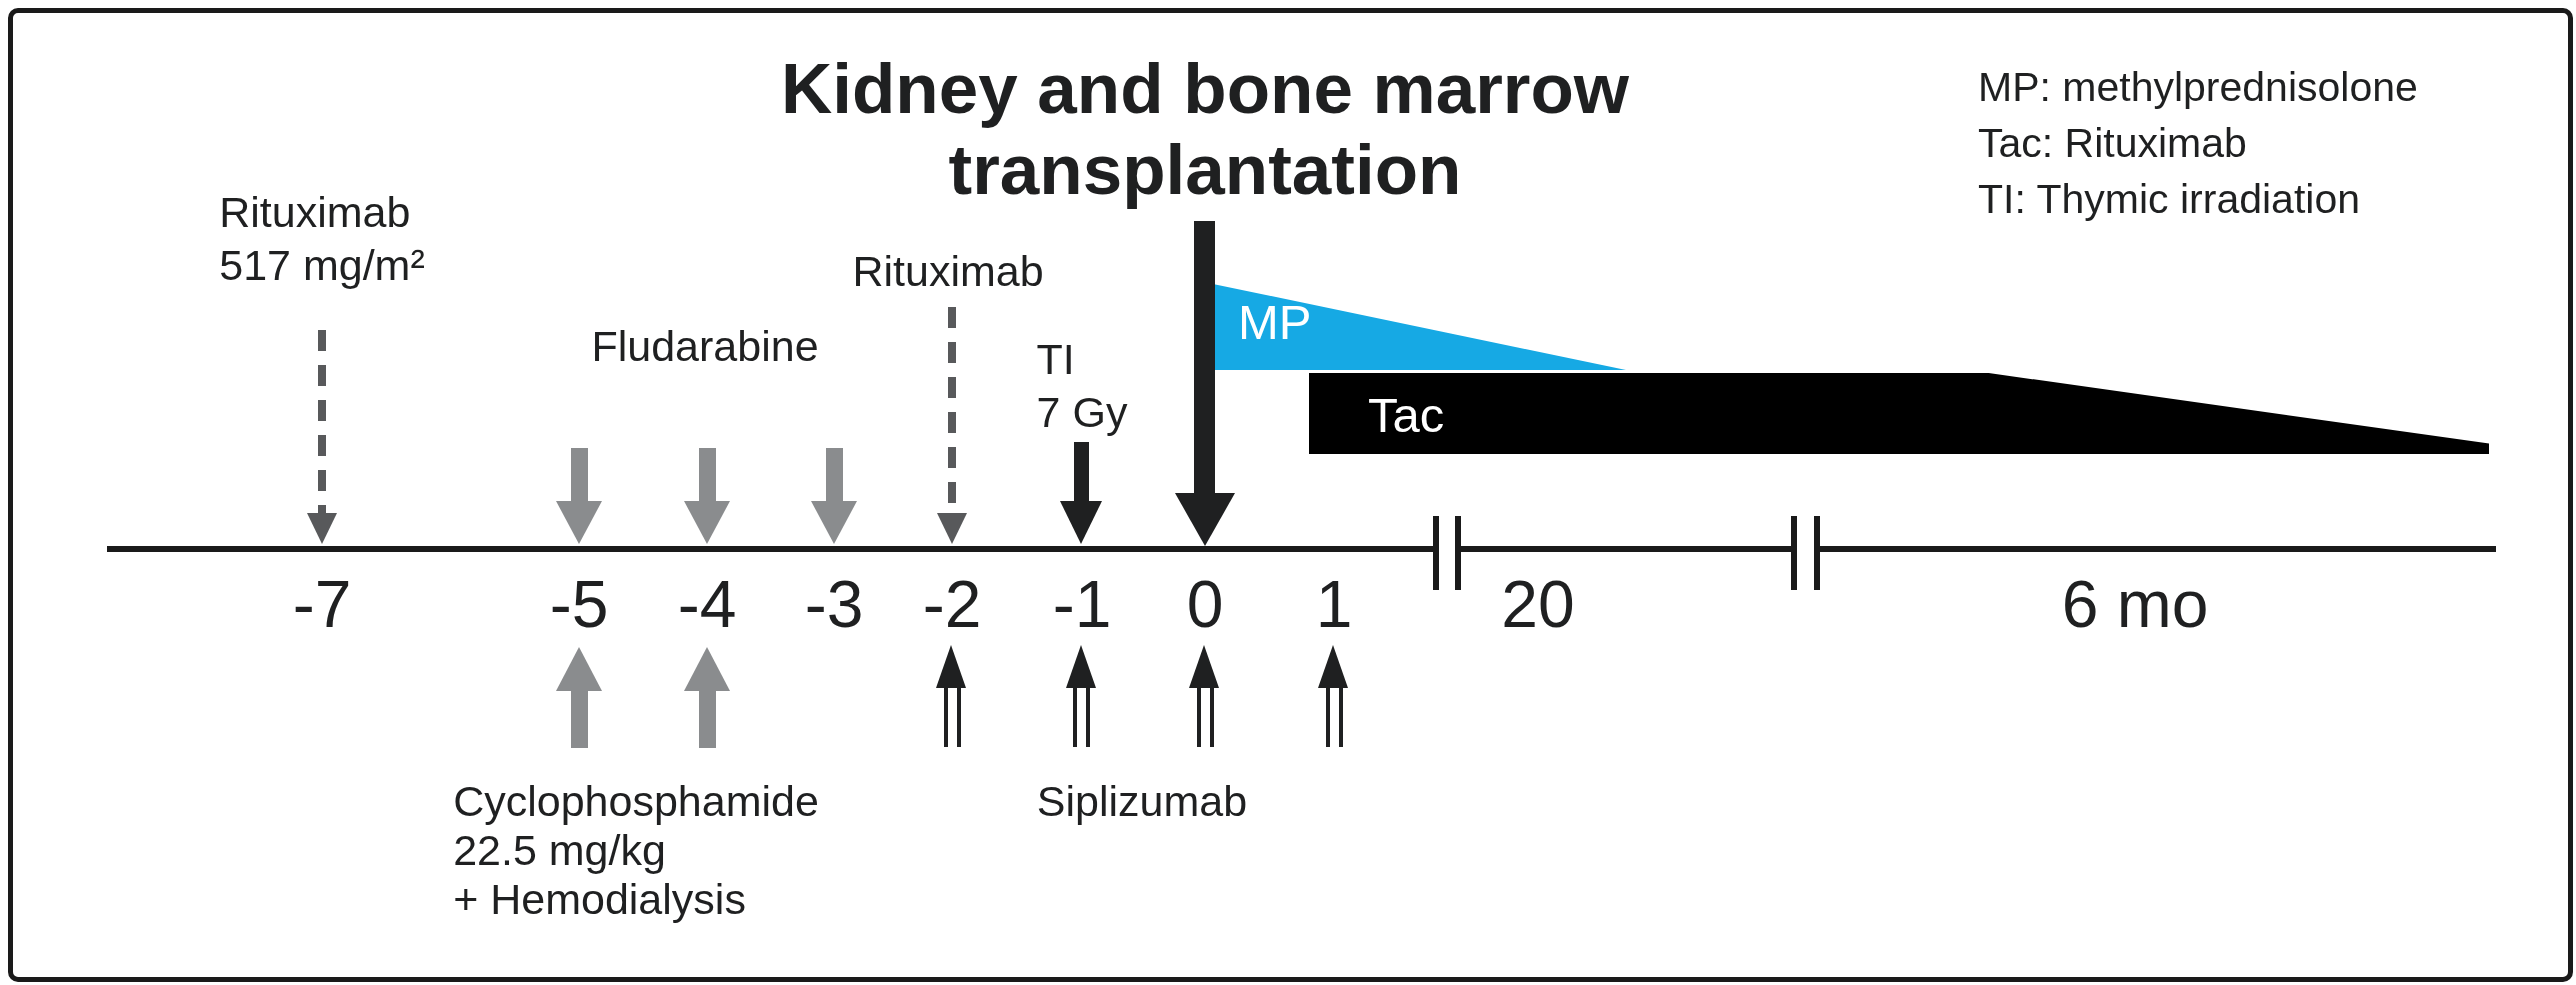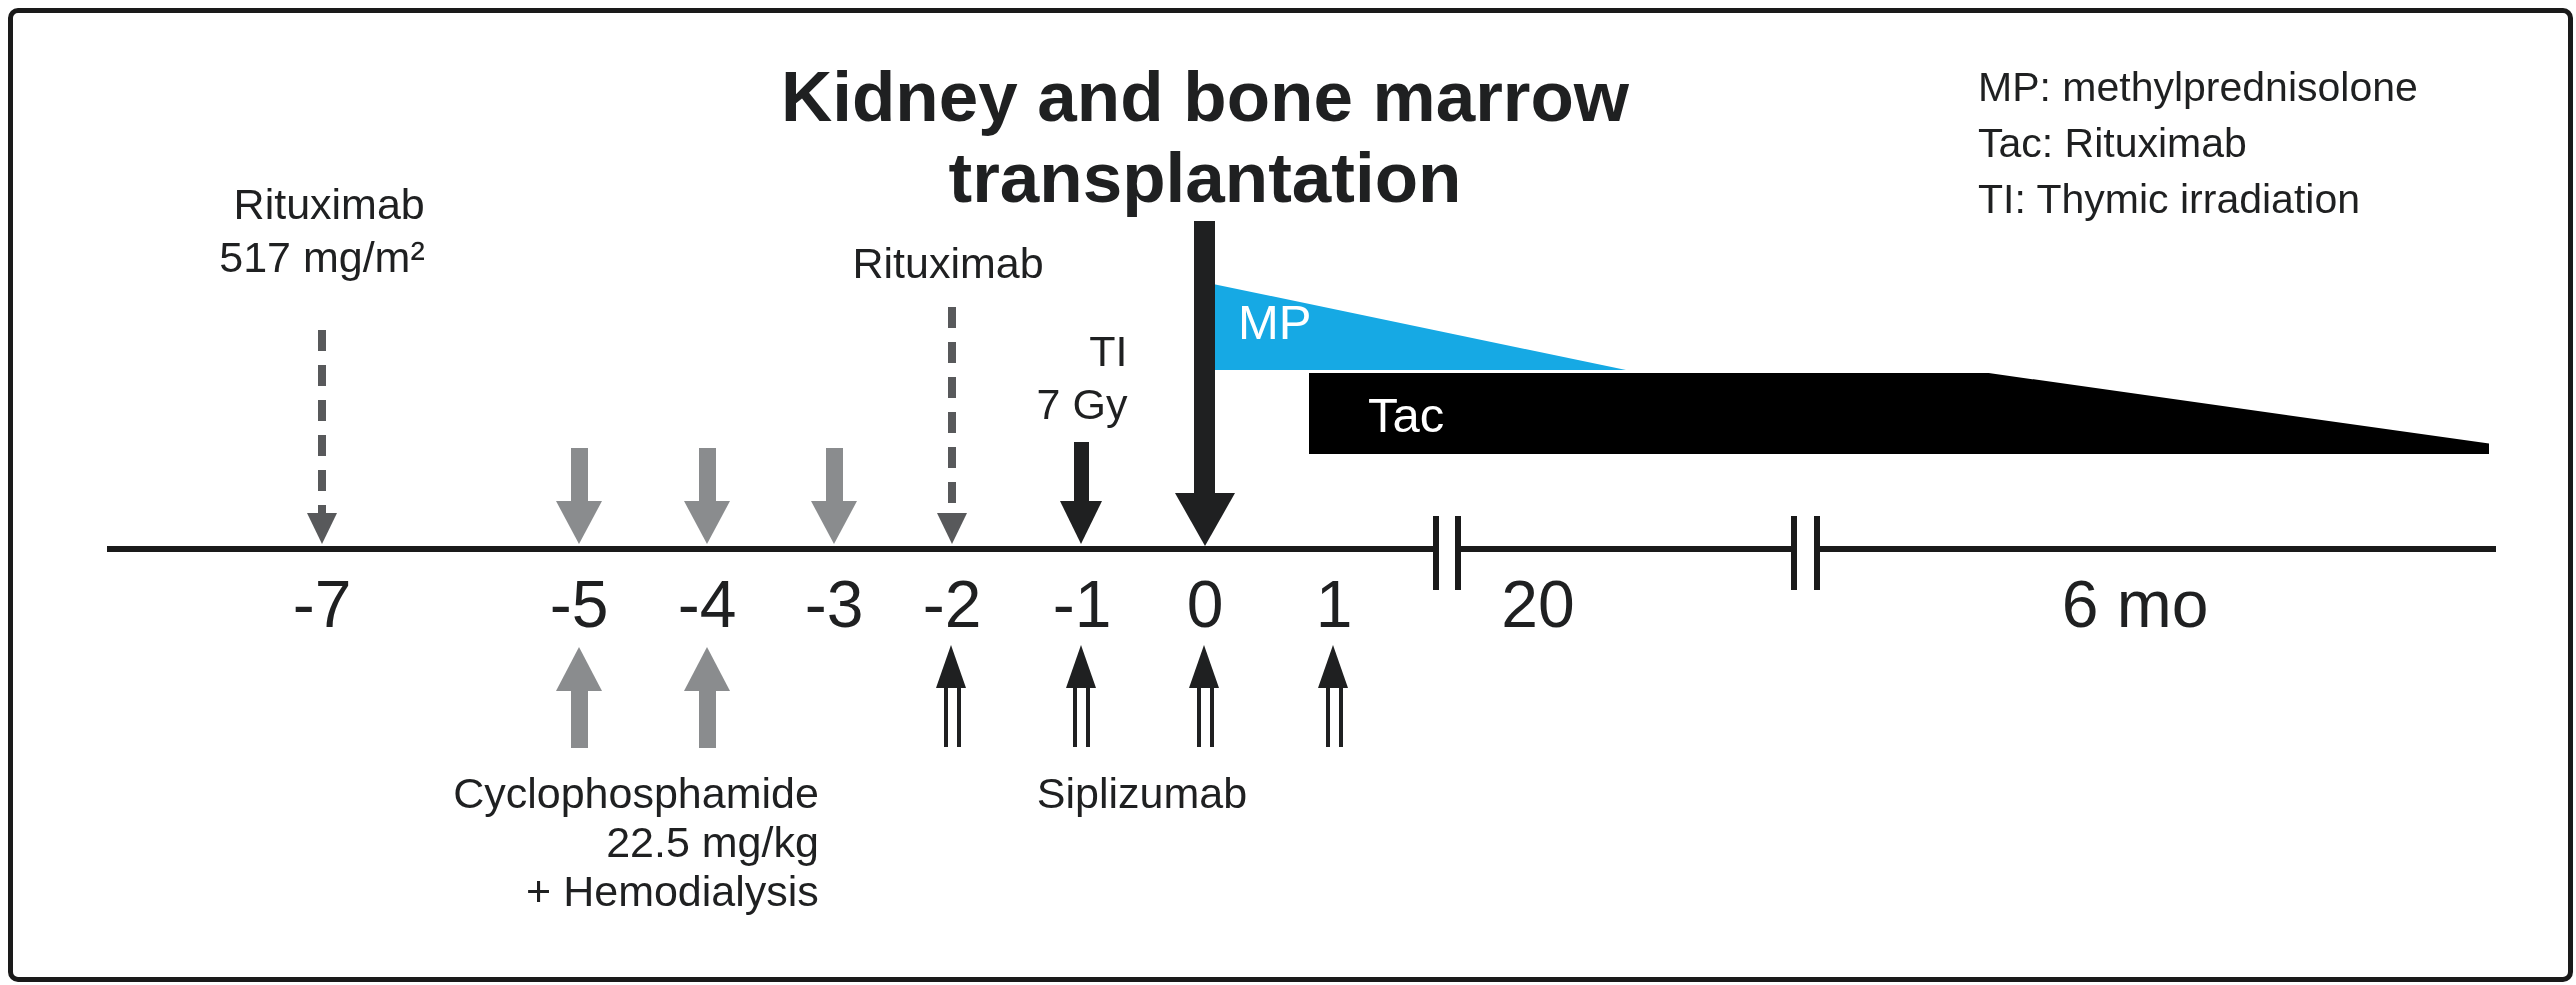--- a/index.html
+++ b/index.html
@@ -14,42 +14,43 @@
   }
   .frame {
     position: absolute;
     left: 8.2px; top: 8.2px;
     width: 2555px; height: 964px;
     border: 5px solid #1a1a1a;
     border-radius: 10px;
   }
   .title {
     position: absolute;
-    left: 1205px; top: 56px;
+    left: 1205px; top: 48px;
     transform: translateX(-50%);
     text-align: center;
     font-size: 71px;
     line-height: 81px;
     font-weight: bold;
     white-space: nowrap;
   }
   .legend {
     position: absolute;
     left: 1978px; top: 59px;
     font-size: 41px;
     line-height: 56px;
     white-space: nowrap;
   }
   .anno {
     position: absolute;
     transform: translateX(-50%);
-    text-align: right;
+    text-align: left;
     font-size: 43px;
     line-height: 53px;
     white-space: nowrap;
+    margin-top: 8px;
   }
   .anno-bottom { line-height: 49px; }
   .day-label {
     position: absolute;
     top: 570px;
     transform: translateX(-50%);
     font-size: 66px;
     line-height: 69px;
     white-space: nowrap;
   }
@@ -129,20 +130,21 @@
     <div>Tac: Rituximab</div>
     <div>TI: Thymic irradiation</div>
   </div>
 
   <div class="anno" style="left:322px; top:178px;">
     <div>Rituximab</div>
     <div>517 mg/m²</div>
   </div>
 
   <div class="anno" style="left:705px; top:312px;">
+    <div>Fludarabine</div>
   </div>
 
   <div class="anno" style="left:948px; top:237px;">
     <div>Rituximab</div>
   </div>
 
   <div class="anno" style="left:1082px; top:325px;">
     <div>TI</div>
     <div>7 Gy</div>
   </div>

